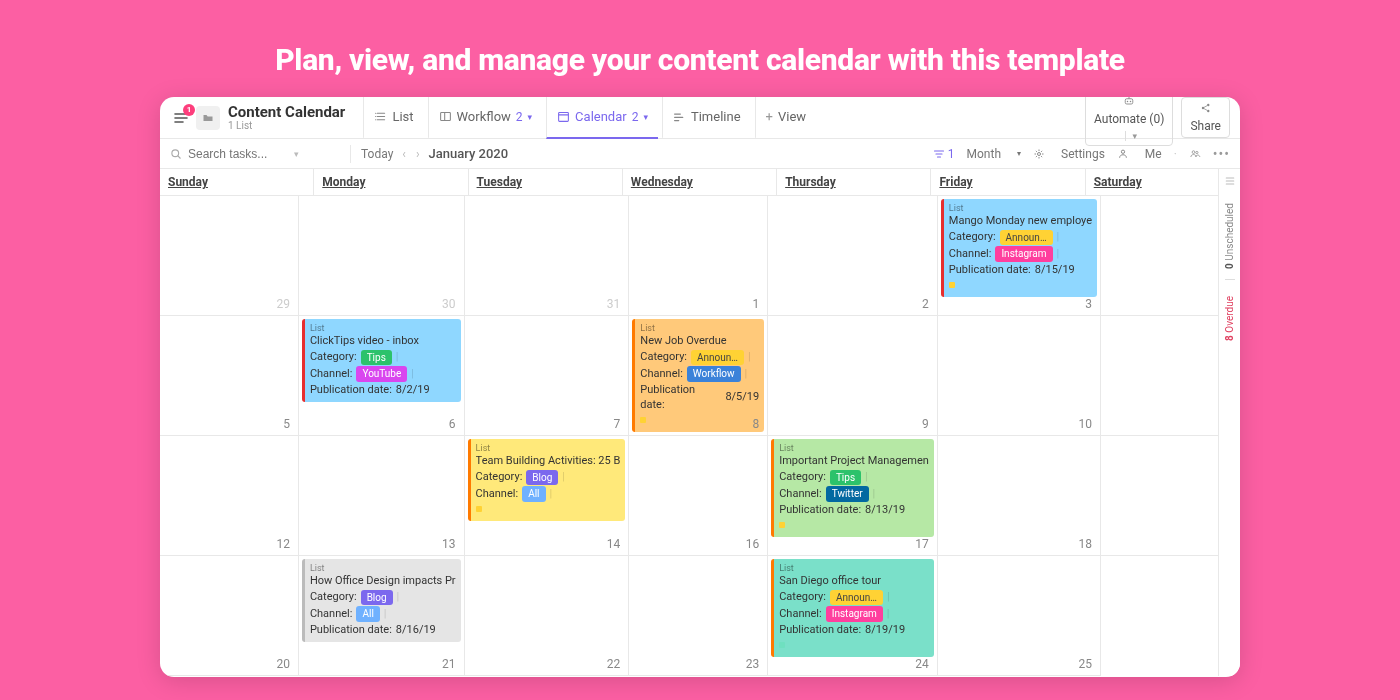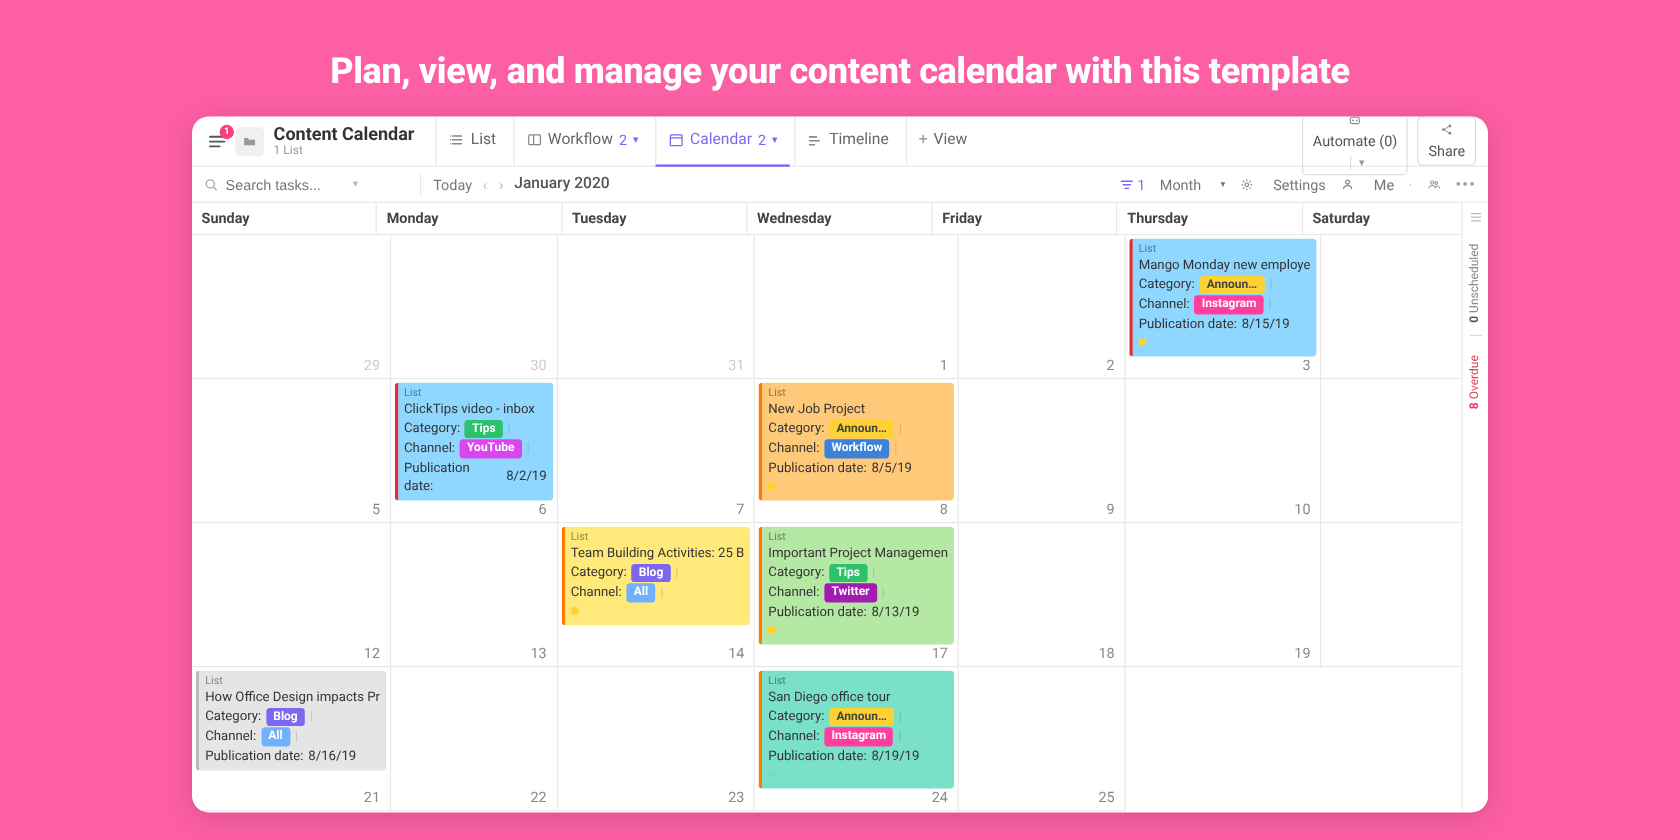--- a/index.html
+++ b/index.html
@@ -40,33 +40,33 @@
 .month-label { font-size: 13px; color: #555; font-weight: 500; }
 .toolbar-right { margin-left: auto; display: flex; align-items: center; gap: 12px; font-size: 12px; color: #777; }
 .filter-ico { color: #7b68ee; display: flex; align-items: center; gap: 3px; }
 .tb-item { display: flex; align-items: center; gap: 16px; cursor: pointer; }
 .tb-item svg { width: 12px; height: 12px; }
 .dots { font-size: 14px; color: #999; letter-spacing: 1px; cursor: pointer; }
 
 
 .calendar { position: relative; }
 .cal-header { display: grid; grid-template-columns: repeat(7, 1fr); border-bottom: 1px solid #e8e8e8; }
-.cal-header > div { padding: 6px 8px; font-size: 12px; font-weight: 700; color: #444; border-right: 1px solid #e8e8e8; }
+.cal-header > div { padding: 6px 8px; font-size: 12px; font-weight: 700; color: #444; border-right: 1px solid #e8e8e8; text-decoration: underline; }
 .cal-grid { display: grid; grid-template-columns: repeat(7, 1fr); grid-auto-rows: 120px; }
 .cell { border-right: 1px solid #e8e8e8; border-bottom: 1px solid #e8e8e8; position: relative; padding: 3px; font-size: 11px; }
 .daynum { position: absolute; bottom: 4px; right: 8px; font-size: 12px; color: #888; }
 .daynum.fade { color: #ccc; }
 
 
 .card { border-radius: 3px; border-left: 3px solid transparent; padding: 3px 5px 4px; font-size: 11px; line-height: 1.35; color: #333; overflow: hidden; }
 .card .tag { font-size: 9px; color: rgba(0,0,0,0.45); }
 .card .title { font-size: 11px; white-space: nowrap; overflow: hidden; text-overflow: ellipsis; }
 .card .row { display: flex; align-items: center; gap: 4px; margin-top: 1px; }
 .card .lbl { font-size: 11px; }
-.pill { display: inline-block; padding: 1px 6px; border-radius: 3px; font-size: 10px; font-weight: 700; color: #fff; }
+.pill { display: inline-block; padding: 1px 6px; border-radius: 3px; font-size: 10px; font-weight: 400; color: #fff; }
 .vline { color: rgba(0,0,0,0.15); font-size: 11px; }
 .dot { width: 6px; height: 6px; border-radius: 1px; display: inline-block; margin-top: 2px; }
 
 
 .rail { position: absolute; right: 0; top: 0; bottom: 0; width: 22px; background: #fff; border-left: 1px solid #e8e8e8; display: flex; flex-direction: column; align-items: center; padding-top: 6px; gap: 10px; }
 .rail svg { width: 12px; height: 12px; }
 .rail .vtext { writing-mode: vertical-rl; transform: rotate(180deg); font-size: 10px; color: #888; margin-top: 6px; }
 .rail .vtext .n { font-weight: 700; color: #555; }
 .rail .vtext.red { color: #e04060; }
 .rail .vtext.red .n { color: #e04060; }
@@ -206,22 +206,22 @@
       <span class="dots">•••</span>
     </div>
   </div>
 
   <div class="calendar">
     <div class="cal-header" id="cal-header">
         <div>Sunday</div>
         <div>Monday</div>
         <div>Tuesday</div>
         <div>Wednesday</div>
+        <div>Thursday</div>
         <div>Friday</div>
-        <div>Thursday</div>
         <div>Saturday</div>
       </div>
     <div class="cal-grid" id="cal-grid">
         <div class="cell">
           <div class="daynum fade">29</div>
         </div>
         <div class="cell">
           <div class="daynum fade">30</div>
         </div>
         <div class="cell">
@@ -272,21 +272,21 @@
               <span class="lbl">Publication date:</span>
               <span>8/2/19</span>
             </div>
           </div>
           <div class="daynum">6</div>
         </div>
         <div class="cell">
           <div class="daynum">7</div>
         </div>
         <div class="cell">
-          <div class="card" style="background: rgb(255, 201, 122); border-left-color: rgb(255, 122, 0);"><div class="tag">List</div><div class="title">New Job Project</div><div class="row">
+          <div class="card" style="background: rgb(255, 201, 122); border-left-color: rgb(255, 122, 0);"><div class="tag">List</div><div class="title">New Job Overdue</div><div class="row">
               <span class="lbl">Category:</span>
               <span class="pill" style="background:#ffd234;color:#444">Announ…</span>
               <span class="vline">|</span>
             </div><div class="row">
               <span class="lbl">Channel:</span>
               <span class="pill" style="background:#3b82d9">Workflow</span>
               <span class="vline">|</span>
             </div><div class="row">
               <span class="lbl">Publication date:</span>
               <span>8/5/19</span>
@@ -314,27 +314,30 @@
               <span class="pill" style="background:#7b68ee;color:#fff">Blog</span>
               <span class="vline">|</span>
             </div><div class="row">
               <span class="lbl">Channel:</span>
               <span class="pill" style="background:#6fb1ff">All</span>
               <span class="vline">|</span>
             </div><span class="dot" style="background:#ffd234"></span></div>
           <div class="daynum">14</div>
         </div>
         <div class="cell">
+          <div class="daynum">16</div>
+        </div>
+        <div class="cell">
           <div class="card" style="background: rgb(182, 232, 165); border-left-color: rgb(255, 122, 0);"><div class="tag">List</div><div class="title">Important Project Managemen</div><div class="row">
               <span class="lbl">Category:</span>
               <span class="pill" style="background:#2cc26b;color:#fff">Tips</span>
               <span class="vline">|</span>
             </div><div class="row">
               <span class="lbl">Channel:</span>
-              <span class="pill" style="background:#a21caf">Twitter</span>
+              <span class="pill" style="background:#0369a1">Twitter</span>
               <span class="vline">|</span>
             </div><div class="row">
               <span class="lbl">Publication date:</span>
               <span>8/13/19</span>
             </div><span class="dot" style="background:#ffd234"></span></div>
           <div class="daynum">17</div>
         </div>
         <div class="cell">
           <div class="daynum">18</div>
         </div>

